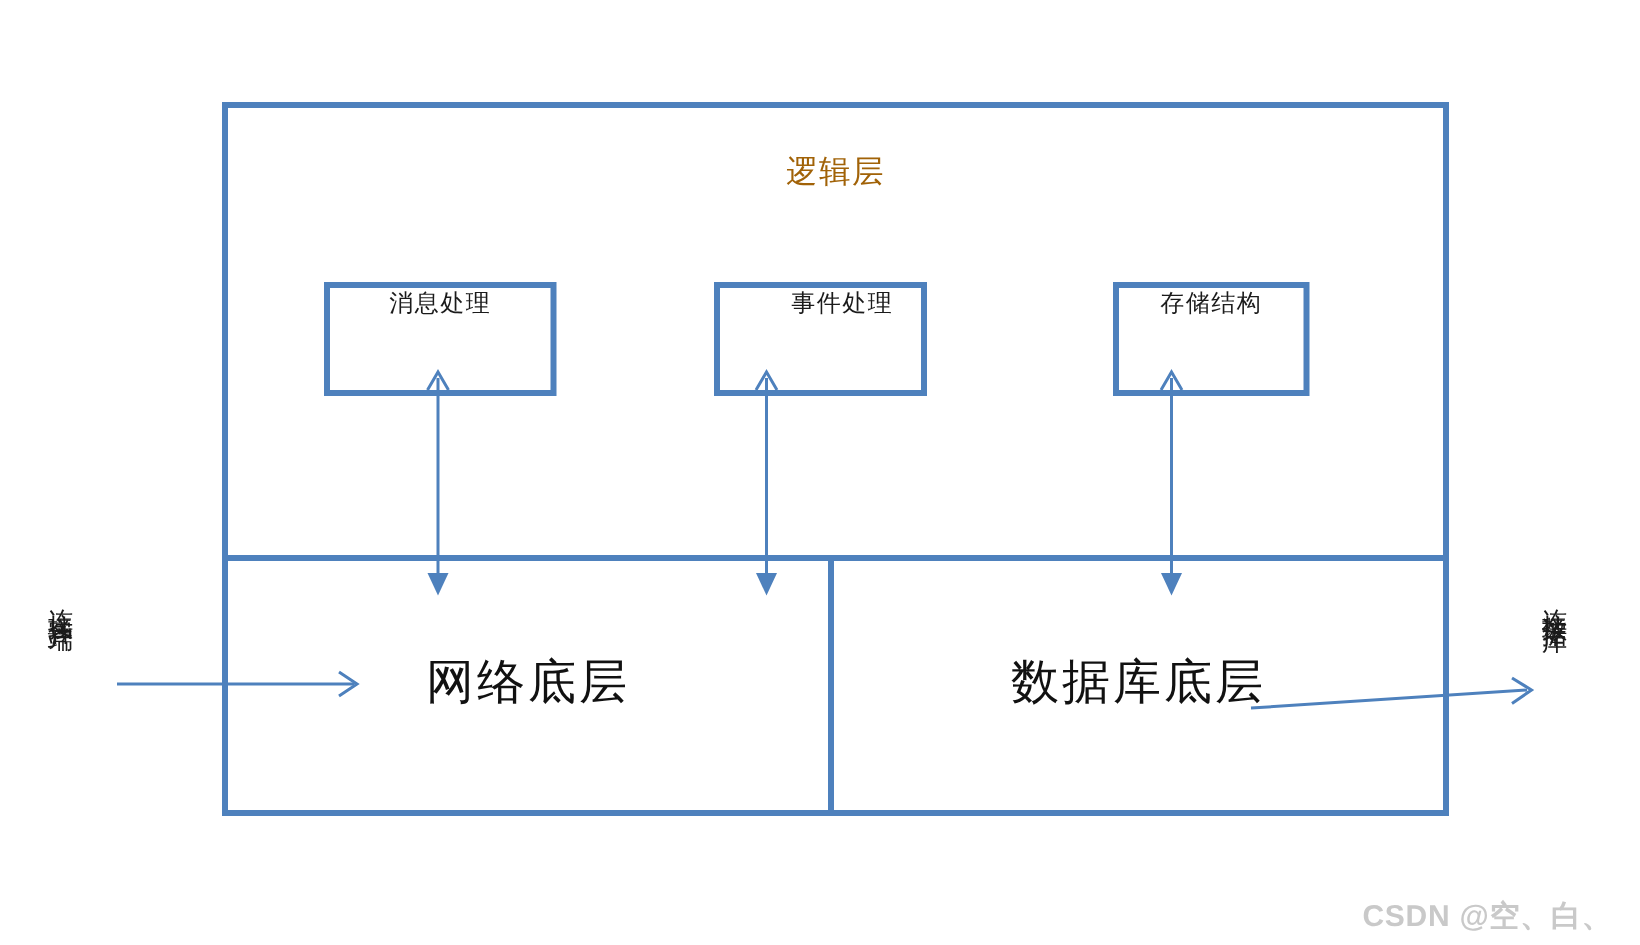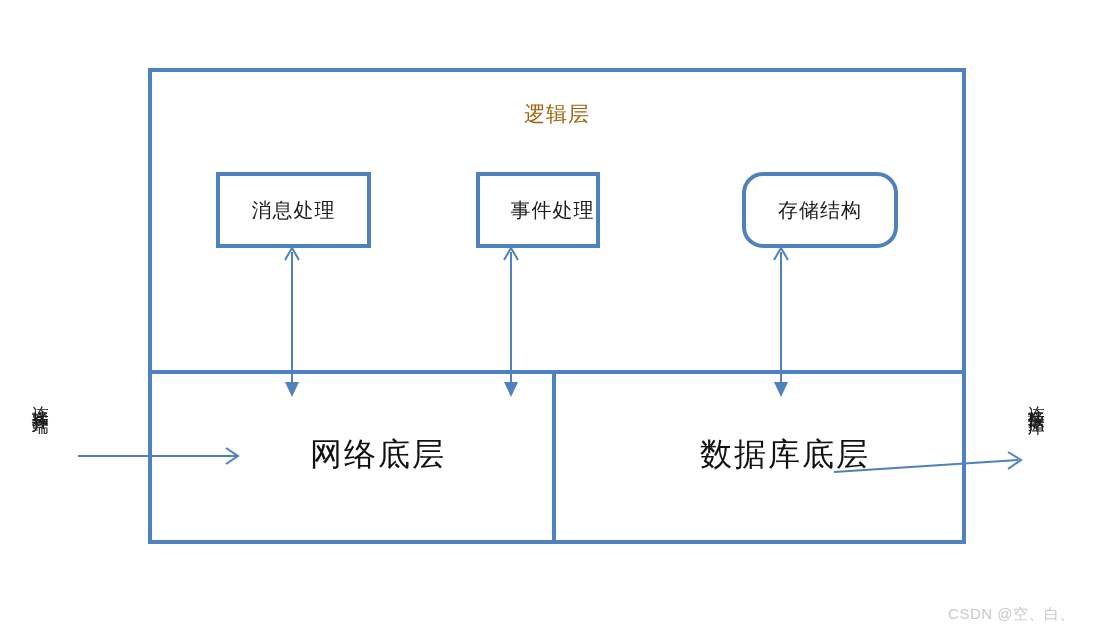--- a/index.html
+++ b/index.html
@@ -30,36 +30,36 @@
 
   
   .layer-title{
     position:absolute; left:148px; top:100px; width:818px;
     text-align:center; font-size:21px; color:#a16207;
     letter-spacing:1px;
   }
 
   
   .module-box{
-    position:absolute; top:172px; height:76px;
+    position:absolute; top:188px; height:76px;
     border:4px solid var(--accent);
     box-sizing:border-box;
-    display:flex; align-items:center; justify-content:center;
-    font-size:20px; color:#1b1b1b; background:#fff;
+    display:flex; align-items:flex-start; justify-content:center;
+    font-size:16px; color:#1b1b1b; background:#fff;
     letter-spacing:1px;
   }
   #box-msg { left:216px; width:155px; }
-  #box-evt { left:476px; width:124px;padding-left:29px; }
-  #box-sto { left:742px; width:156px;border-radius:21px; }
+  #box-evt { left:476px; width:142px;padding-left:29px; }
+  #box-sto { left:742px; width:131px; }
 
   
   .bottom-label{
     position:absolute; top:425px; height:60px;
     display:flex; align-items:center; justify-content:center;
-    font-size:32px; color:#111; letter-spacing:2px;margin-left:26px;
+    font-size:32px; color:#111; letter-spacing:2px;
   }
   #label-net { left:152px; width:400px; }
   #label-db  { left:556px; width:406px;justify-content:center; }
 
   
   .v-arrow{ position:absolute; top:246px; width:24px; height:152px; }
   #varr-1 { left:280px; }
   #varr-2 { left:499px; }
   #varr-3 { left:769px; }
 
@@ -76,21 +76,21 @@
     font-size:17px; color:#1b1b1b;
     letter-spacing:3px; line-height:1.05;
   }
   #cap-left  { left:31px;  top:392px; }
   #cap-right { left:1027px; top:392px; }
 
   
   .watermark{
     position:absolute; right:18px; bottom:6px;
     font-family:"Liberation Sans","DejaVu Sans",sans-serif;
-    font-size:15px; color:#c9c9c9; letter-spacing:0.5px;
+    font-size:20px; color:#c9c9c9; letter-spacing:0.5px;font-weight:bold;
   }
 </style>
 </head>
 <body style="background: rgb(255, 255, 255);">
 
 <div id="canvas">
 
   <div class="outer-frame"></div>
   <div class="divider-h"></div>
   <div class="divider-v"></div>

